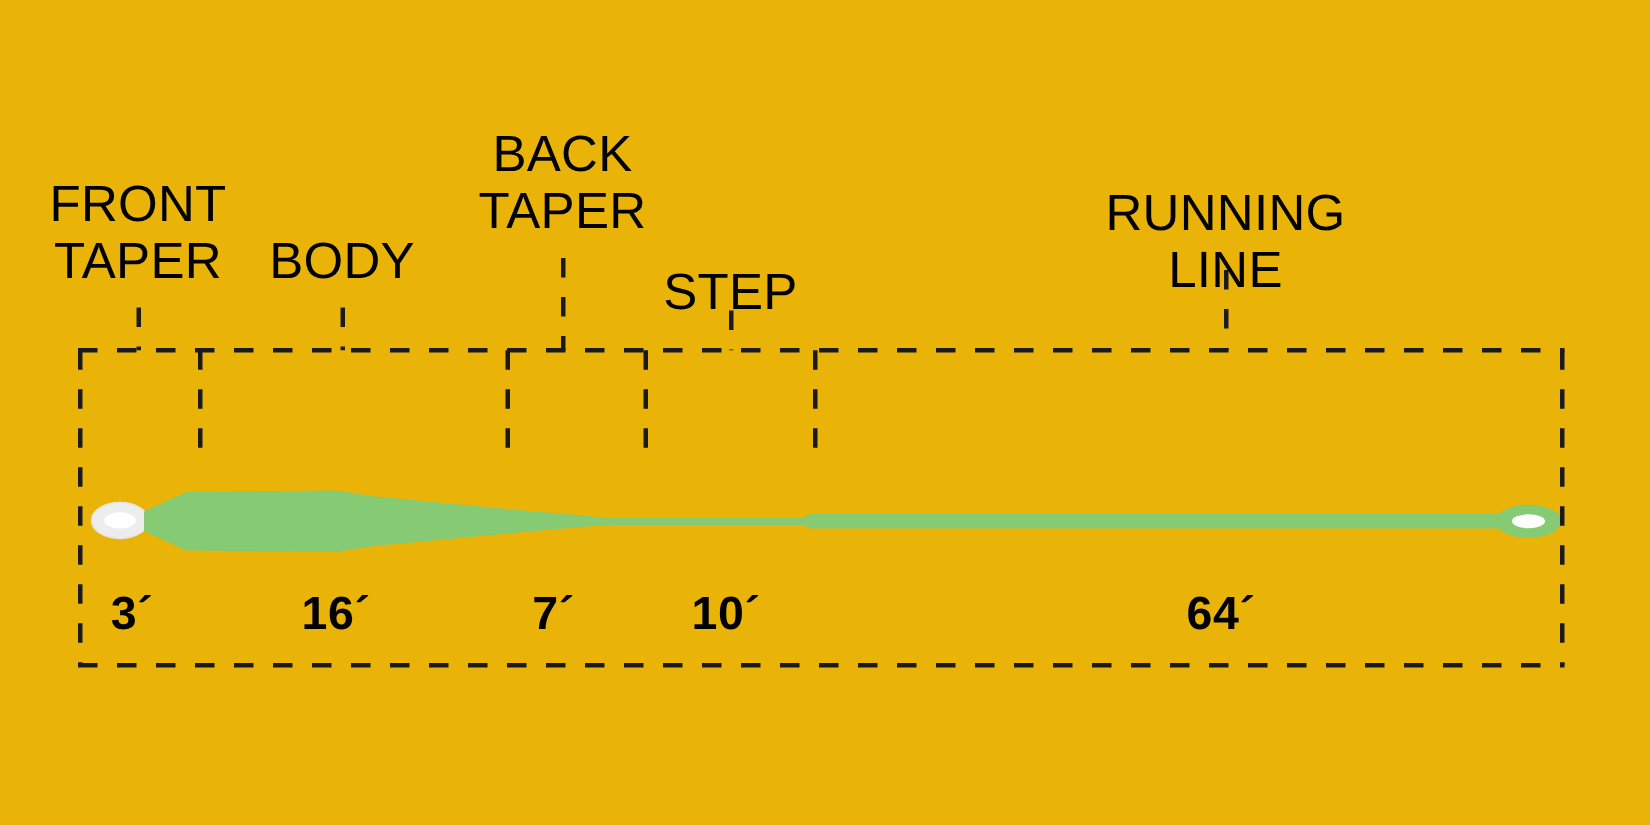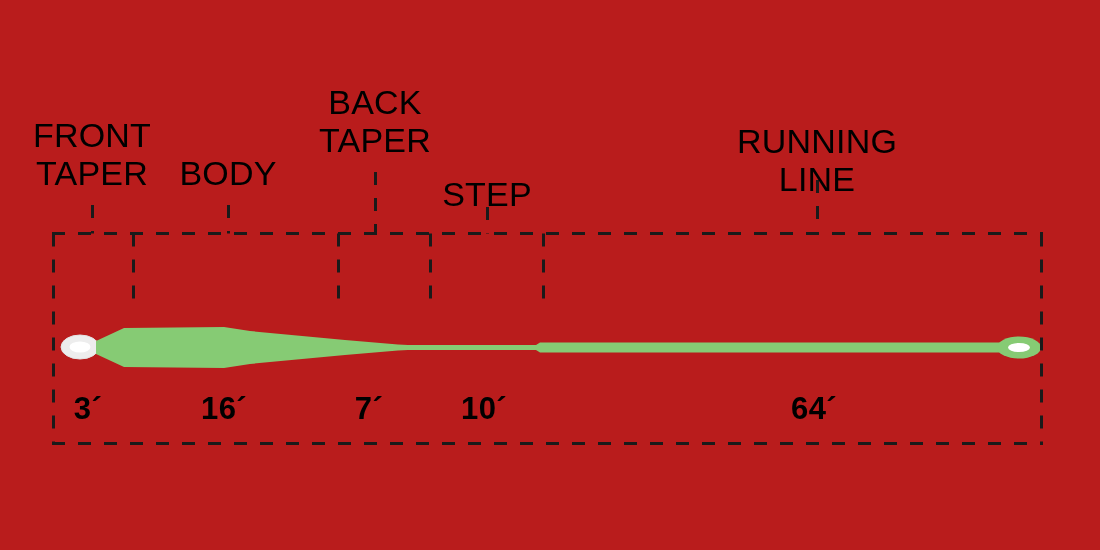--- a/index.html
+++ b/index.html
@@ -8,21 +8,21 @@
     background: #ffffff;
   }
   body {
     font-family: "Liberation Sans", sans-serif;
     -webkit-font-smoothing: antialiased;
   }
   #diagram-root {
     position: relative;
     width: 1100px;
     height: 550px;
-    background: #b91c1c;
+    background: #eab308;
     overflow: hidden;
   }
   #diagram-svg {
     position: absolute;
     top: 0;
     left: 0;
     width: 1100px;
     height: 550px;
     display: block;
   }

